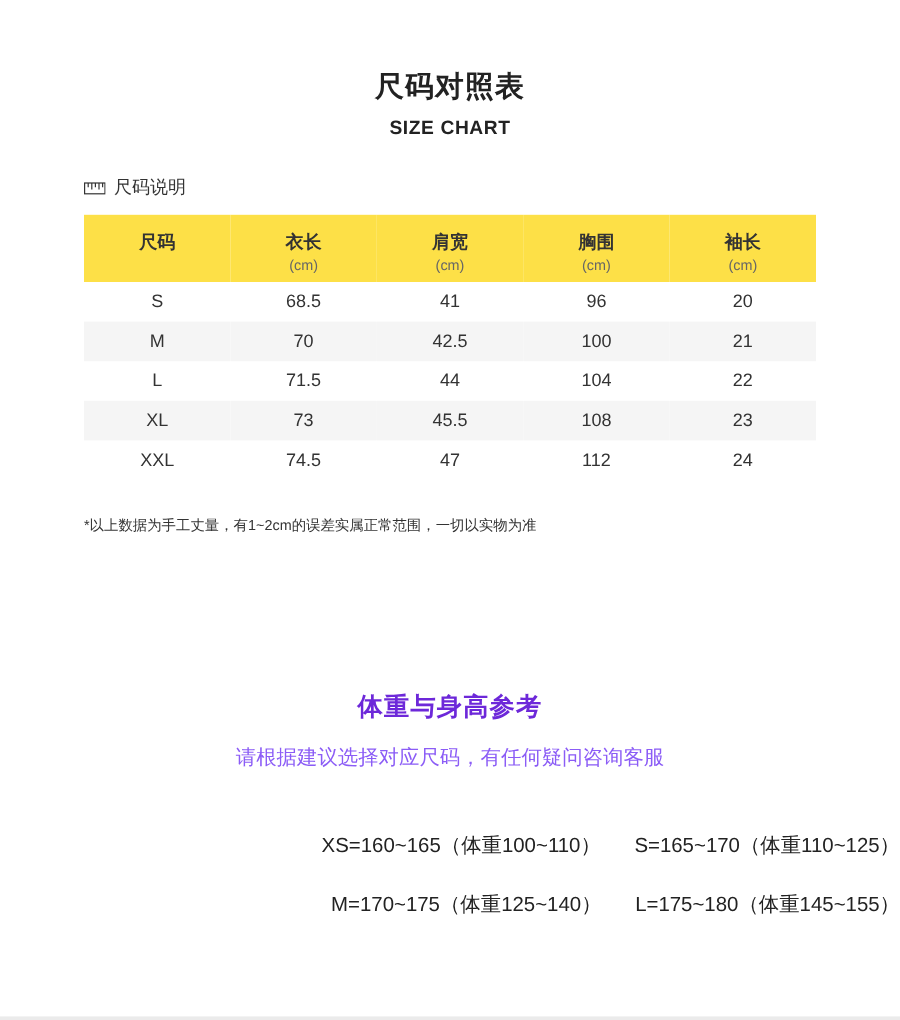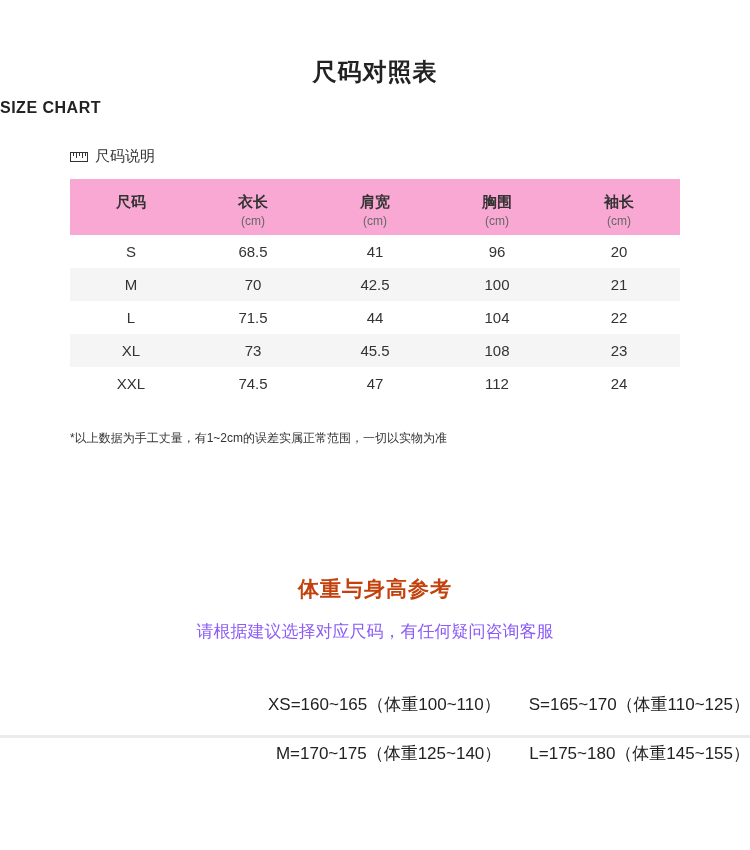--- a/index.html
+++ b/index.html
@@ -5,32 +5,33 @@
   * { margin: 0; padding: 0; box-sizing: border-box; }
   html, body { background: #ffffff; }
   body {
     width: 750px;
     height: 850px;
     font-family: "Liberation Sans", "DejaVu Sans", sans-serif;
     color: #333333;
     position: relative;
     overflow: hidden;
   }
-  .page { width: 750px; height: 738px; position: relative; }
+  .page { width: 750px; height: 850px; position: relative; }
 
   .page-title {
     padding-top: 56px;
     text-align: center;
     font-size: 24px;
     font-weight: bold;
     color: #222222;
     letter-spacing: 1px;
   }
   .page-subtitle {
     margin-top: 11px;
+    text-align: center;
     font-size: 16px;
     font-weight: bold;
     color: #222222;
     letter-spacing: 0.5px;
   }
 
   .section-label {
     display: flex;
     gap: 7px;
     margin: 30px 12px 0 70px;
@@ -38,21 +39,21 @@
     color: #333333;
   }
   .ruler-icon { display: inline-flex; align-items: center; }
 
   .size-table {
     width: 610px;
     margin: 13px auto 0 auto;
     border-collapse: collapse;
     table-layout: fixed;
   }
-  .size-table thead tr { background: #f9a8d4; }
+  .size-table thead tr { background: #fde047; }
   .size-table th {
     height: 56px;
     text-align: center;
     vertical-align: middle;
     font-size: 15px;
     font-weight: bold;
     color: #333333;
     padding-top: 6px;
   }
   .th-unit {
@@ -74,21 +75,21 @@
     margin: 30px 0 0 70px;
     font-size: 12px;
     color: #333333;
   }
 
   .ref-title {
     margin-top: 128px;
     text-align: center;
     font-size: 21px;
     font-weight: bold;
-    color: #c2410c;
+    color: #6d28d9;
     letter-spacing: 1px;
   }
   .ref-subtitle {
     margin-top: 17px;
     text-align: center;
     font-size: 17px;
     font-weight: normal;
     color: #8b5cf6;
   }
   .ref-lines { margin-top: 50px; }

